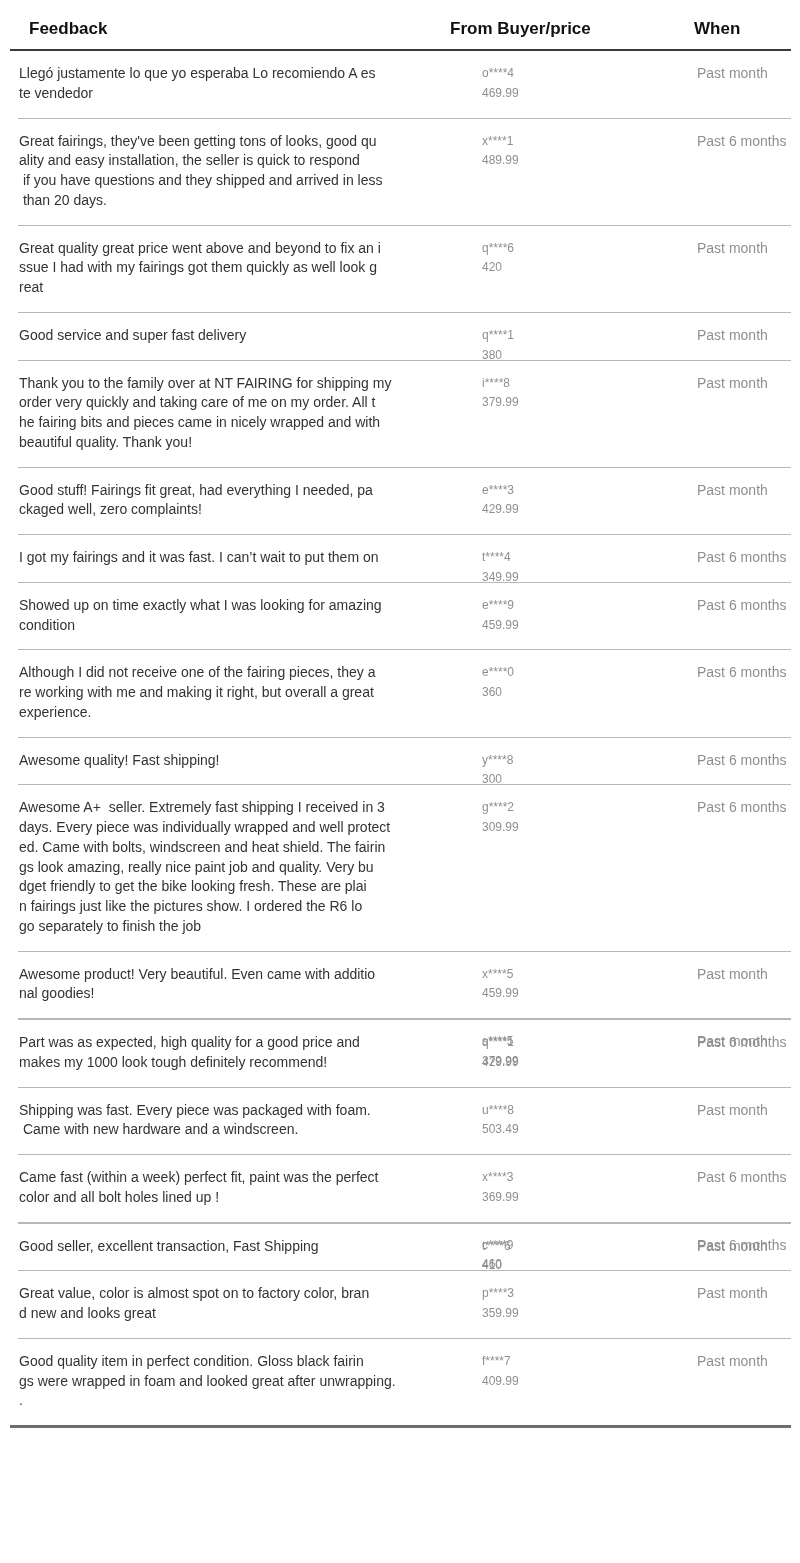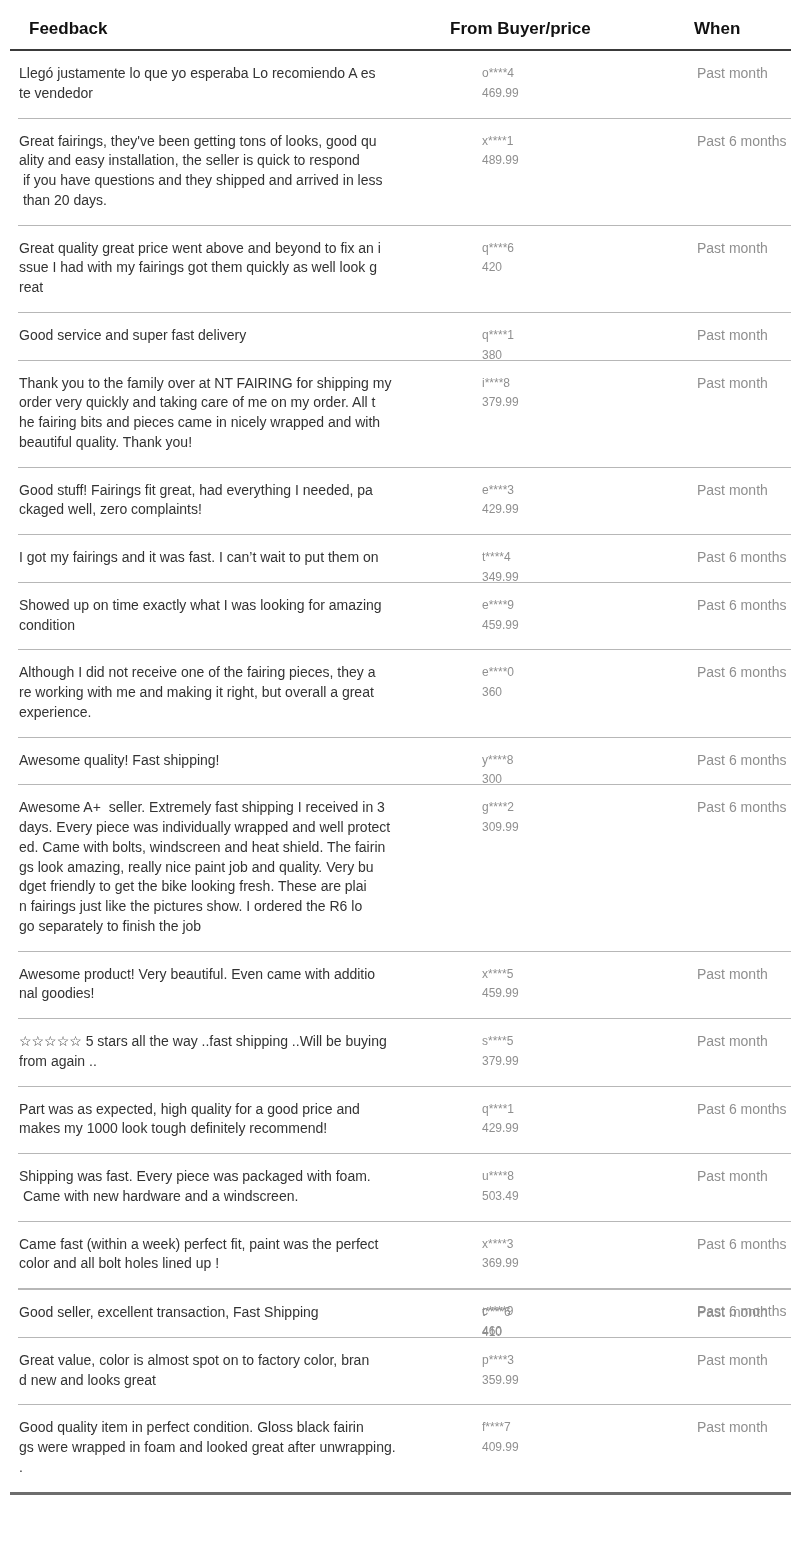--- a/index.html
+++ b/index.html
@@ -204,22 +204,20 @@
     <div class="cell-feedback">Awesome product! Very beautiful. Even came with additio
 nal goodies!</div>
     <div class="cell-buyer">
       <div>x****5</div>
       <div>459.99</div>
     </div>
     <div class="cell-when">Past month</div>
   </div>
 
   <div class="row">
-    <div class="cell-feedback">☆☆☆☆☆ 5 stars all the way ..fast shipping ..Will be buying
-from again ..</div>
     <div class="cell-buyer">
       <div>s****5</div>
       <div>379.99</div>
     </div>
     <div class="cell-when">Past month</div>
   </div>
 
   <div class="row">
     <div class="cell-feedback">Part was as expected, high quality for a good price and
 makes my 1000 look tough definitely recommend!</div>

